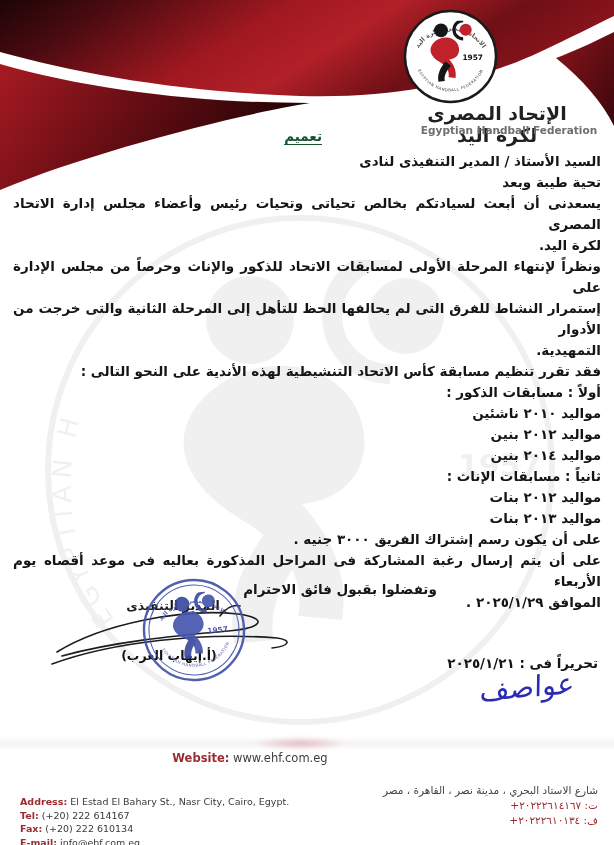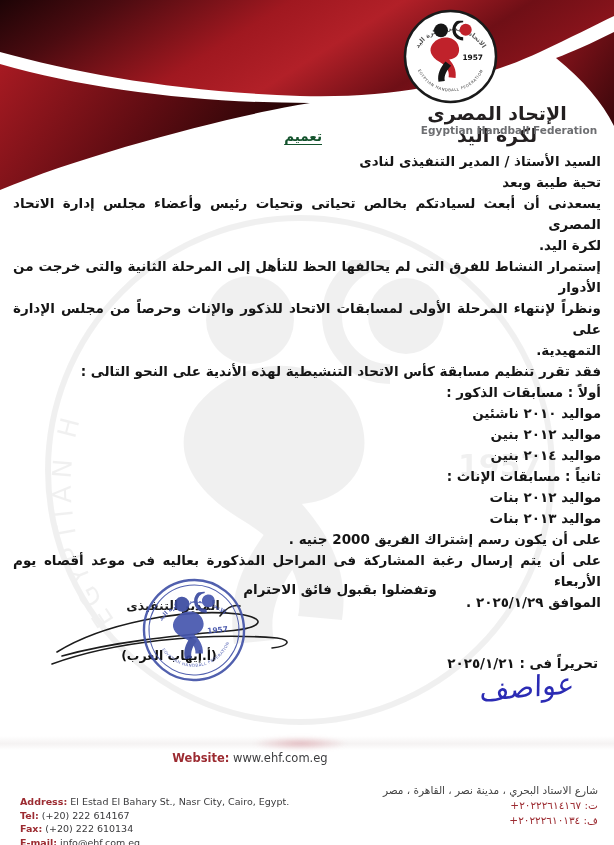--- a/index.html
+++ b/index.html
@@ -127,32 +127,32 @@
     <text x="438" y="276" font-size="30" font-weight="bold" fill="#000">1957</text>
   </svg>
 
   <div class="abs doc-title">تعميم</div>
 
   <div class="abs letter">
     <div class="rline">السيد الأستاذ / المدير التنفيذى لنادى</div>
     <div class="rline">تحية طيبة وبعد</div>
     <div class="jline">يسعدنى أن أبعث لسيادتكم بخالص تحياتى وتحيات رئيس وأعضاء مجلس إدارة الاتحاد المصرى</div>
     <div class="jline last">لكرة اليد.</div>
+    <div class="jline">ونظراً لإنتهاء المرحلة الأولى لمسابقات الاتحاد للذكور والإناث وحرصاً من مجلس الإدارة على</div>
     <div class="jline">إستمرار النشاط للفرق التى لم يحالفها الحظ للتأهل إلى المرحلة الثانية والتى خرجت من الأدوار</div>
-    <div class="jline">ونظراً لإنتهاء المرحلة الأولى لمسابقات الاتحاد للذكور والإناث وحرصاً من مجلس الإدارة على</div>
     <div class="jline last">التمهيدية.</div>
     <div class="rline">فقد تقرر تنظيم مسابقة كأس الاتحاد  التنشيطية لهذه الأندية على النحو التالى :</div>
     <div class="rline">أولاً : مسابقات الذكور :</div>
     <div class="rline">مواليد ٢٠١٠ ناشئين</div>
     <div class="rline">مواليد ٢٠١٢ بنين</div>
     <div class="rline">مواليد ٢٠١٤ بنين</div>
     <div class="rline">ثانياً : مسابقات الإناث :</div>
     <div class="rline">مواليد ٢٠١٢ بنات</div>
     <div class="rline">مواليد ٢٠١٣ بنات</div>
-    <div class="rline">على أن يكون رسم إشتراك الفريق 2000 جنيه .</div>
+    <div class="rline">على أن يكون رسم إشتراك الفريق ٣٠٠٠ جنيه .</div>
     <div class="jline">على أن يتم إرسال رغبة المشاركة فى المراحل المذكورة بعاليه فى موعد أقصاه يوم الأربعاء</div>
     <div class="jline last">الموافق ٢٠٢٥/١/٢٩ .</div>
   </div>
 
   <div class="abs closing">وتفضلوا بقبول فائق الاحترام</div>
   <div class="abs signer-title">المدير التنفيذى</div>
 
   <svg class="abs signature" viewBox="0 0 256 80">
     <g fill="none" stroke="#1c1c1c" stroke-width="1.6" stroke-linecap="round">
       <path d="M15,58 C60,30 140,14 196,20 C226,24 222,34 186,37 C130,42 70,48 20,62"></path>

